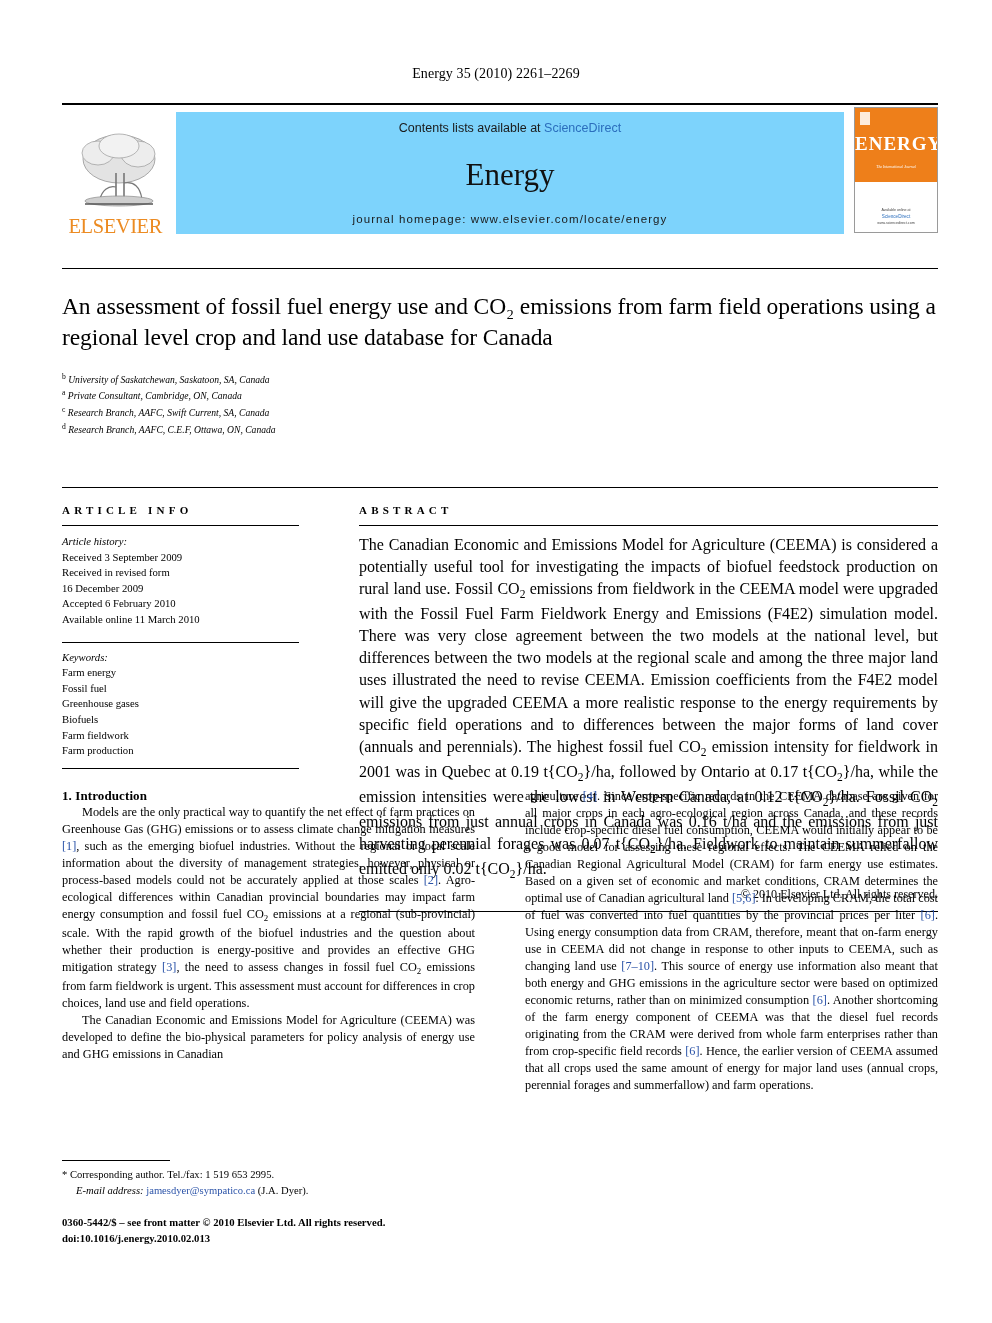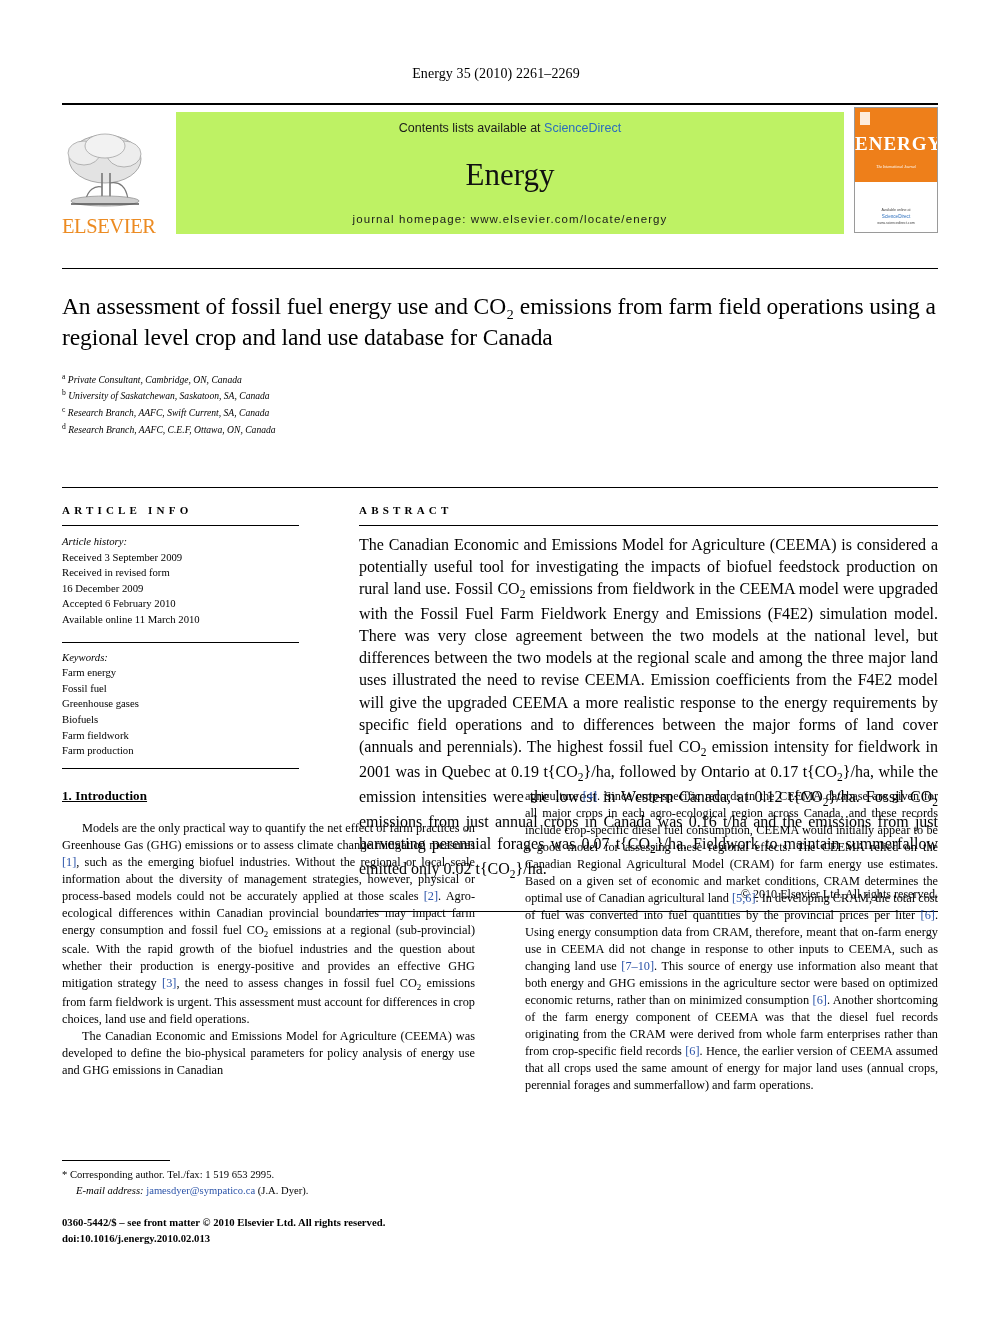--- a/index.html
+++ b/index.html
@@ -34,39 +34,39 @@
   .masthead-inner {
     display: flex;
     height: 100%;
     align-items: stretch;
   }
   .elsevier-logo {
     width: 100px;
     padding-top: 6px;
     display: flex;
     flex-direction: column;
-    align-items: flex-start;
+    align-items: flex-end;
     justify-content: flex-end;
     flex: 0 0 100px;
   }
   .tree-svg { display: block; }
   .elsevier-word {
     font-family: "Liberation Serif", serif;
     color: #ec8b22;
     font-size: 20.5px;
     letter-spacing: -0.4px;
     line-height: 1;
     margin-top: 1px;
     font-weight: 400;
     white-space: nowrap;
   }
 
   .journal-band {
     flex: 1 1 auto;
-    background: #bef264;
+    background: #7dd3fc;
     margin: 7px 10px 2px 14px;
     display: flex;
     flex-direction: column;
     justify-content: space-between;
     align-items: center;
     padding: 9px 0 9px 0;
   }
   .contents-line {
     font-family: "Liberation Sans", sans-serif;
     font-size: 12.5px;
@@ -215,23 +215,22 @@
   .body-cols {
     position: absolute;
     top: 788px; left: 62px; width: 876px;
     display: flex;
     gap: 50px;
   }
   .bcol { width: 413px; flex: 0 0 413px; }
   h2.sec-title {
     font-size: 13px;
     font-weight: bold;
-    margin: 0 0 16px 0;
+    margin: 0 0 0 0;
     letter-spacing: 0.1px;
-    text-decoration: underline;
   }
   p.body-p {
     font-size: 12.3px;
     line-height: 1.385;
     text-align: justify;
     margin: 0;
     text-indent: 20px;
     hyphens: auto;
   }
   p.body-p.cont { text-indent: 0; }
@@ -313,22 +312,22 @@
         </div>
       </div>
 
     </div>
   </div>
 
   <div class="title-area">
     <div class="title-rule-top"></div>
     <h1 class="paper-title">An assessment of fossil fuel energy use and CO₂ emissions from farm field operations using a regional level crop and land use database for Canada</h1>
     <div class="affiliations">
+        <div><sup>b</sup> University of Saskatchewan, Saskatoon, SA, Canada</div>
         <div><sup>a</sup> Private Consultant, Cambridge, ON, Canada</div>
-        <div><sup>b</sup> University of Saskatchewan, Saskatoon, SA, Canada</div>
         <div><sup>c</sup> Research Branch, AAFC, Swift Current, SA, Canada</div>
         <div><sup>d</sup> Research Branch, AAFC, C.E.F, Ottawa, ON, Canada</div>
       </div>
   </div>
 
   <div class="infoblock">
     <div class="ia-rule-top"></div>
     <div class="ia-cols">
 
       <div class="col-info">

